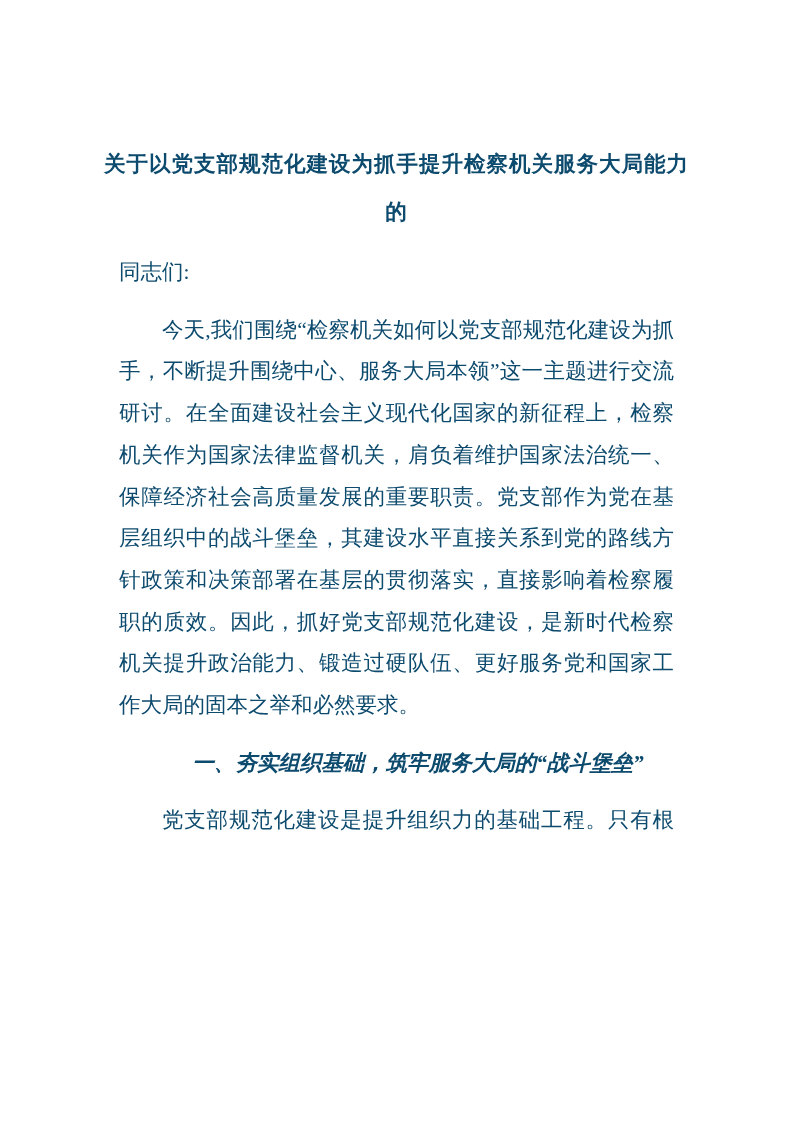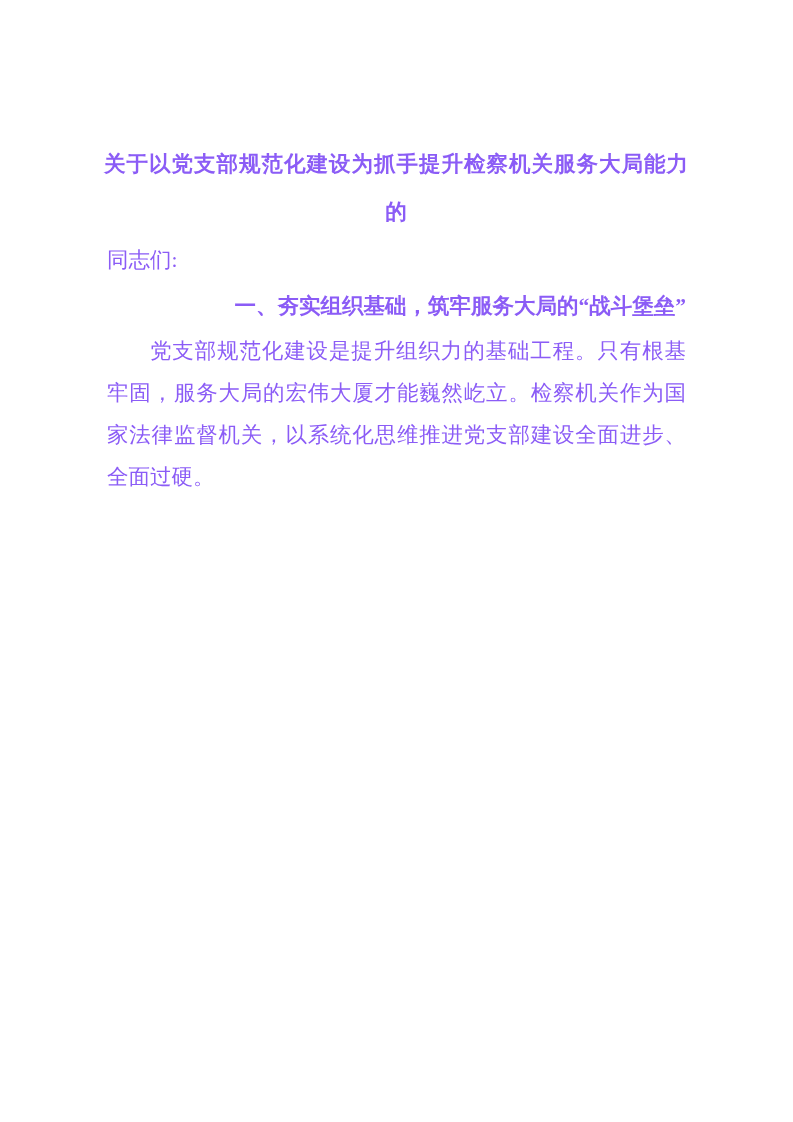--- a/index.html
+++ b/index.html
@@ -9,57 +9,59 @@
   }
   .page {
     position: relative;
     width: 793px;
     height: 848px;
     margin: 0 auto;
     background: #ffffff;
     box-sizing: border-box;
     padding: 140px 103px 0 103px;
     font-family: "Liberation Serif", serif;
-    color: #8b5cf6;
+    color: #0c4a6e;
     overflow: hidden;
     border-radius: 14px;
   }
   .doc-title {
     font-size: 21.5px;
     font-weight: bold;
     line-height: 48px;
     text-align: center;
     letter-spacing: 1px;
   }
   .doc-body {
     font-size: 21.5px;
     line-height: 41.7px;
     text-align: justify;
     text-justify: inter-character;
   }
   .doc-body p {
-    margin: 4px;
+    margin: 16px;
     padding: 0;
   }
   .doc-body p.indent {
     text-indent: 2em;
   }
   .doc-body p.salutation {
     text-indent: 0;
   }
   .doc-body p.heading {
     font-weight: bold;
-    text-align: right;
+    text-align: center;
+    font-style: italic;
   }
 </style>
 </head>
 <body>
 
 <div class="page">
   <div class="doc-title">
     <div>关于以党支部规范化建设为抓手提升检察机关服务大局能力的</div>
   </div>
   <div class="doc-body">
     <p class="salutation">同志们:</p>
+    <p class="indent">今天,我们围绕“检察机关如何以党支部规范化建设为抓手，不断提升围绕中心、服务大局本领”这一主题进行交流研讨。在全面建设社会主义现代化国家的新征程上，检察机关作为国家法律监督机关，肩负着维护国家法治统一、保障经济社会高质量发展的重要职责。党支部作为党在基层组织中的战斗堡垒，其建设水平直接关系到党的路线方针政策和决策部署在基层的贯彻落实，直接影响着检察履职的质效。因此，抓好党支部规范化建设，是新时代检察机关提升政治能力、锻造过硬队伍、更好服务党和国家工作大局的固本之举和必然要求。</p>
     <p class="indent heading">一、夯实组织基础，筑牢服务大局的“战斗堡垒”</p>
     <p class="indent">党支部规范化建设是提升组织力的基础工程。只有根基牢固，服务大局的宏伟大厦才能巍然屹立。检察机关作为国家法律监督机关，以系统化思维推进党支部建设全面进步、全面过硬。</p>
   </div>
 </div>
 
 </body></html>

